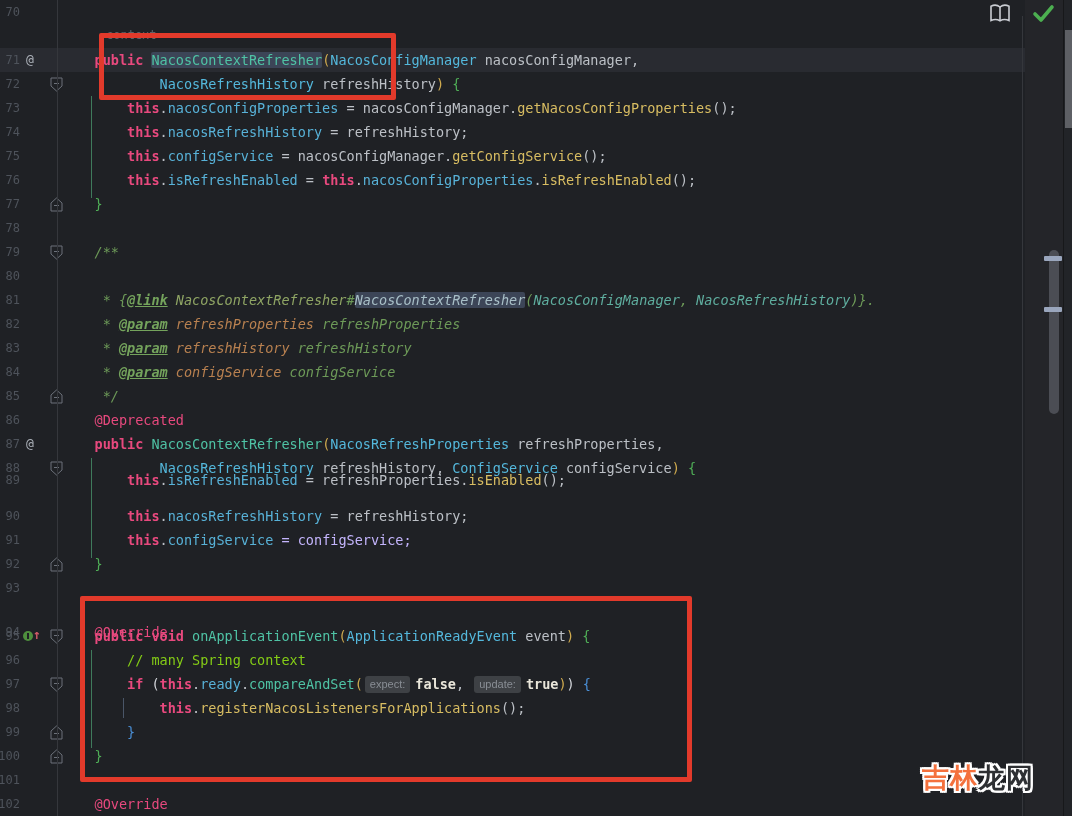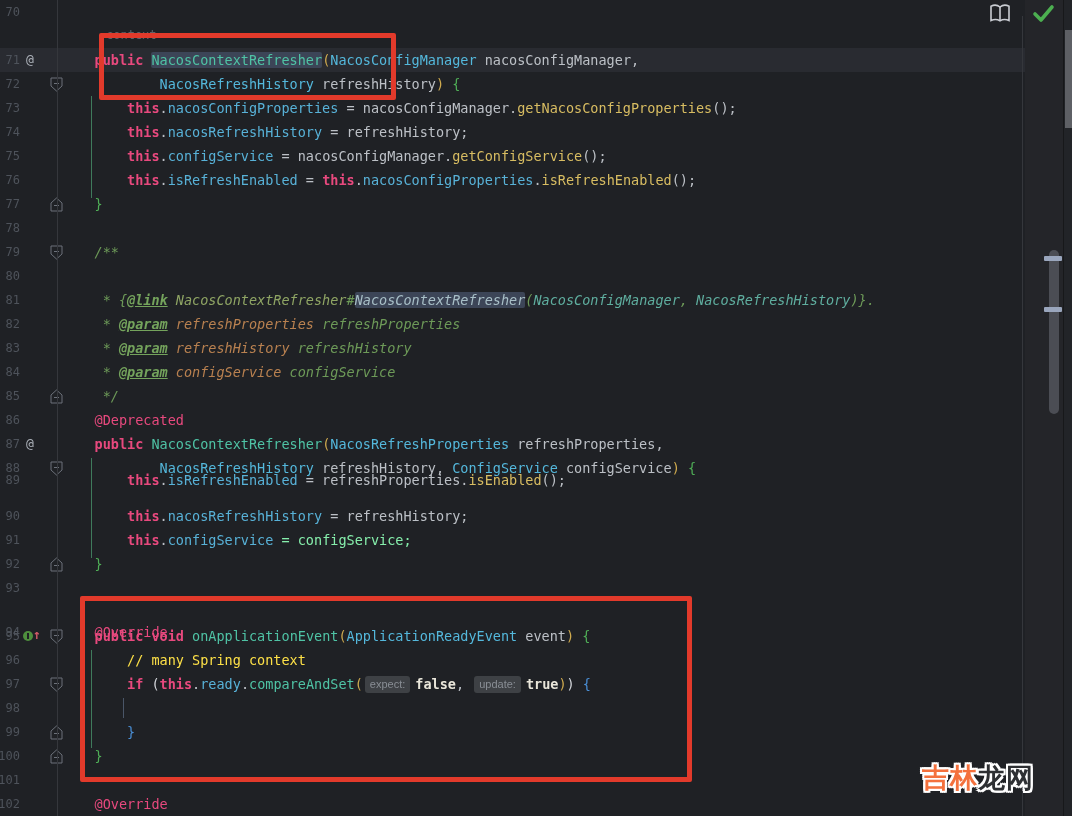--- a/index.html
+++ b/index.html
@@ -147,21 +147,21 @@
       <div class="row" style="top: 468px;">
         <div class="num">89</div>
         <pre class="code"><span style="color: rgb(188, 192, 198);">        </span><span style="color: rgb(232, 73, 126); font-weight: bold;">this</span><span style="color: rgb(188, 192, 198);">.</span><span style="color: rgb(88, 178, 216);">isRefreshEnabled</span><span style="color: rgb(188, 192, 198);"> = refreshProperties.</span><span style="color: rgb(216, 189, 98);">isEnabled</span><span style="color: rgb(188, 192, 198);">();</span></pre>
       </div>
       <div class="row" style="top: 504px;">
         <div class="num">90</div>
         <pre class="code"><span style="color: rgb(188, 192, 198);">        </span><span style="color: rgb(232, 73, 126); font-weight: bold;">this</span><span style="color: rgb(188, 192, 198);">.</span><span style="color: rgb(88, 178, 216);">nacosRefreshHistory</span><span style="color: rgb(188, 192, 198);"> = refreshHistory;</span></pre>
       </div>
       <div class="row" style="top: 528px;">
         <div class="num">91</div>
-        <pre class="code"><span style="color: rgb(188, 192, 198);">        </span><span style="color: rgb(232, 73, 126); font-weight: bold;">this</span><span style="color: rgb(188, 192, 198);">.</span><span style="color: rgb(88, 178, 216);">configService</span><span style="color: #86efac;"> = configService;</span></pre>
+        <pre class="code"><span style="color: rgb(188, 192, 198);">        </span><span style="color: rgb(232, 73, 126); font-weight: bold;">this</span><span style="color: rgb(188, 192, 198);">.</span><span style="color: rgb(88, 178, 216);">configService</span><span style="color: #c4b5fd;"> = configService;</span></pre>
       </div>
       <div class="row" style="top: 552px;">
         <div class="num">92</div>
         <span class="fold"><svg width="13" height="15">
             <path d="M1 14 H12 V6 L6.5 1 L1 6 Z" fill="none" stroke="#6c717a"></path>
             <line x1="4" x2="9" y1="8.5" y2="8.5" stroke="#6c717a"></line>
           </svg></span>
         <pre class="code"><span style="color: rgb(188, 192, 198);">    </span><span style="color: rgb(79, 174, 87);">}</span></pre>
       </div>
       <div class="row" style="top: 576px;">
@@ -176,32 +176,33 @@
         <span class="ovr-circle"></span>
         <span class="ovr-arrow">↑</span>
         <span class="fold"><svg width="13" height="15">
             <path d="M1 1 H12 V9 L6.5 14 L1 9 Z" fill="none" stroke="#6c717a"></path>
             <line x1="4" x2="9" y1="6.5" y2="6.5" stroke="#6c717a"></line>
           </svg></span>
         <pre class="code"><span style="color: rgb(188, 192, 198);">    </span><span style="color: rgb(232, 73, 126); font-weight: bold;">public</span><span style="color: rgb(188, 192, 198);"> </span><span style="color: rgb(232, 73, 126); font-weight: bold;">void</span><span style="color: rgb(188, 192, 198);"> </span><span style="color: rgb(79, 195, 165);">onApplicationEvent</span><span style="color: rgb(207, 170, 78);">(</span><span style="color: rgb(84, 184, 220);">ApplicationReadyEvent</span><span style="color: rgb(188, 192, 198);"> event</span><span style="color: rgb(207, 170, 78);">)</span><span style="color: rgb(188, 192, 198);"> </span><span style="color: rgb(79, 174, 87);">{</span></pre>
       </div>
       <div class="row" style="top: 648px;">
         <div class="num">96</div>
-        <pre class="code"><span style="color: rgb(188, 192, 198);">        </span><span style="color: #fde047;">// many Spring context</span></pre>
+        <pre class="code"><span style="color: rgb(188, 192, 198);">        </span><span style="color: #84cc16;">// many Spring context</span></pre>
       </div>
       <div class="row" style="top: 672px;">
         <div class="num">97</div>
         <span class="fold"><svg width="13" height="15">
             <path d="M1 1 H12 V9 L6.5 14 L1 9 Z" fill="none" stroke="#6c717a"></path>
             <line x1="4" x2="9" y1="6.5" y2="6.5" stroke="#6c717a"></line>
           </svg></span>
         <pre class="code"><span style="color: rgb(188, 192, 198);">        </span><span style="color: rgb(232, 73, 126); font-weight: bold;">if</span><span style="color: rgb(188, 192, 198);"> </span><span style="color: rgb(210, 213, 218);">(</span><span style="color: rgb(232, 73, 126); font-weight: bold;">this</span><span style="color: rgb(188, 192, 198);">.</span><span style="color: rgb(88, 178, 216);">ready</span><span style="color: rgb(188, 192, 198);">.</span><span style="color: rgb(79, 195, 165);">compareAndSet</span><span style="color: rgb(207, 170, 78);">(</span><span class="pill" style="color: rgb(137, 142, 149);">expect:</span><span style="color: rgb(233, 230, 218); font-weight: bold;">false</span><span style="color: rgb(188, 192, 198);">, </span><span class="pill" style="color: rgb(137, 142, 149);">update:</span><span style="color: rgb(233, 230, 218); font-weight: bold;">true</span><span style="color: rgb(207, 170, 78);">)</span><span style="color: rgb(210, 213, 218);">)</span><span style="color: rgb(188, 192, 198);"> </span><span style="color: rgb(74, 143, 214);">{</span></pre>
       </div>
       <div class="row" style="top: 696px;">
         <div class="num">98</div>
+        <pre class="code"><span style="color: rgb(188, 192, 198);">            </span><span style="color: rgb(232, 73, 126); font-weight: bold;">this</span><span style="color: rgb(188, 192, 198);">.</span><span style="color: rgb(216, 189, 98);">registerNacosListenersForApplications</span><span style="color: rgb(188, 192, 198);">();</span></pre>
       </div>
       <div class="row" style="top: 720px;">
         <div class="num">99</div>
         <span class="fold"><svg width="13" height="15">
             <path d="M1 14 H12 V6 L6.5 1 L1 6 Z" fill="none" stroke="#6c717a"></path>
             <line x1="4" x2="9" y1="8.5" y2="8.5" stroke="#6c717a"></line>
           </svg></span>
         <pre class="code"><span style="color: rgb(188, 192, 198);">        </span><span style="color: rgb(74, 143, 214);">}</span></pre>
       </div>
       <div class="row" style="top: 744px;">

